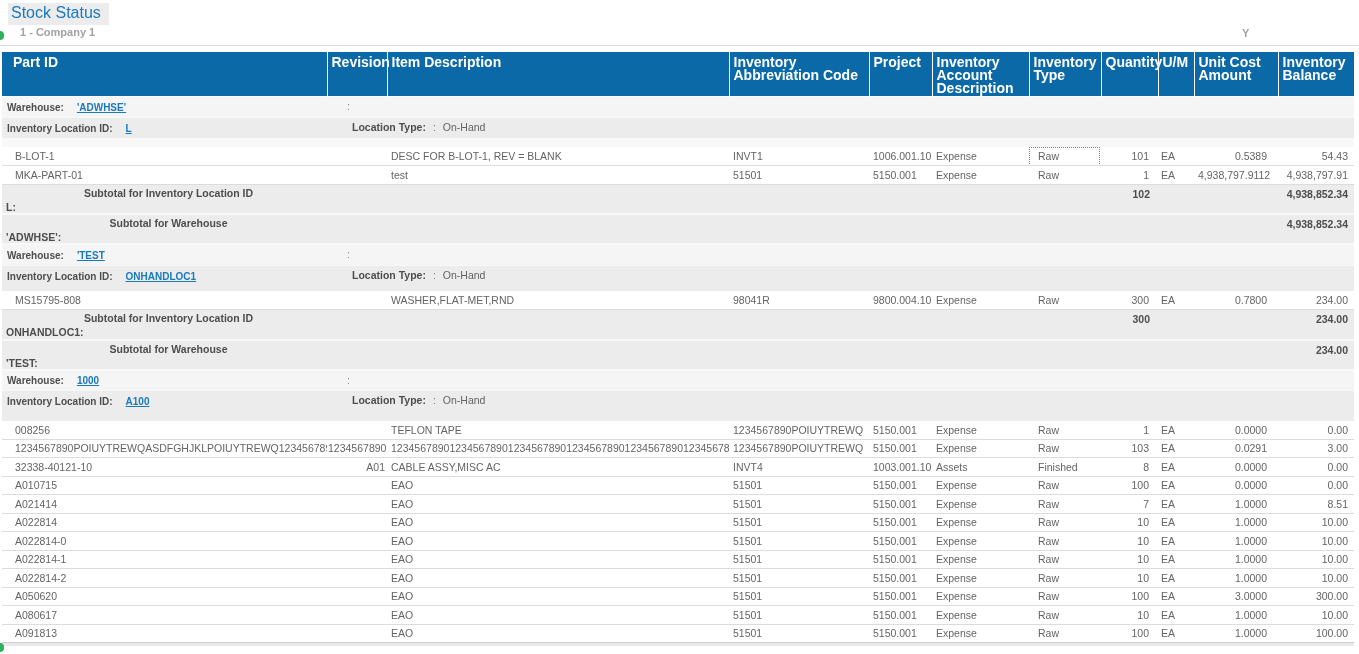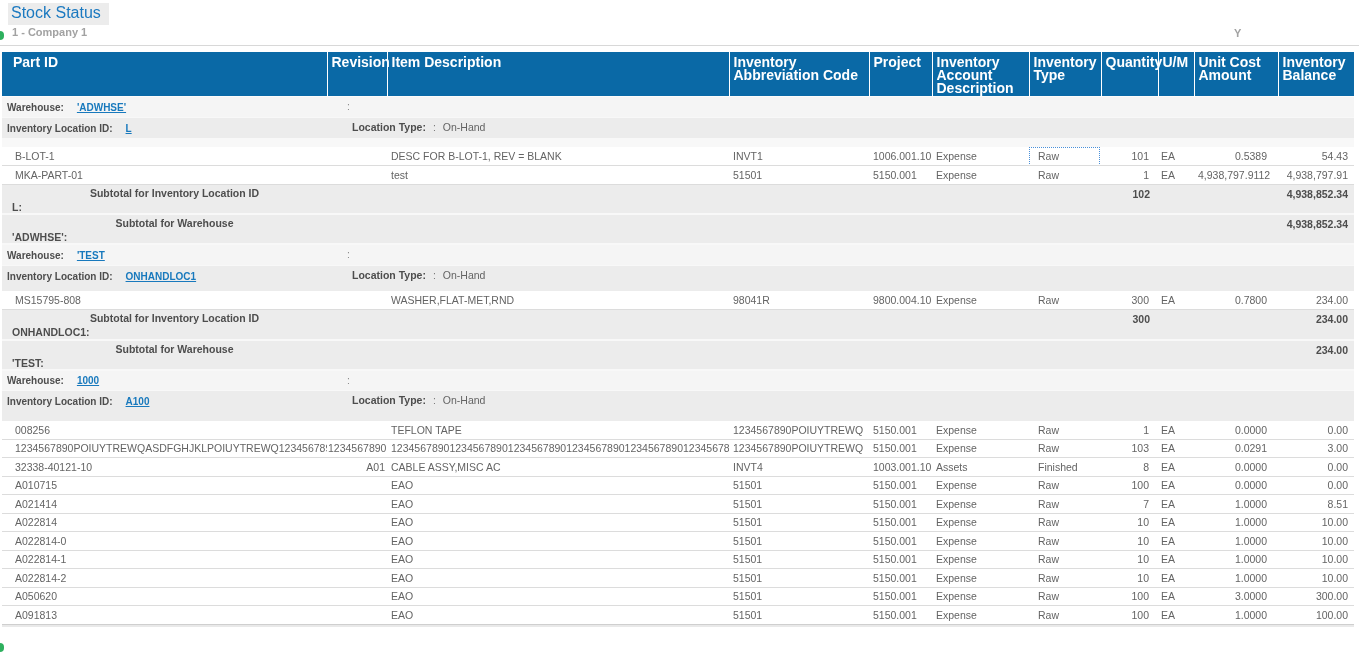--- a/index.html
+++ b/index.html
@@ -6,21 +6,21 @@
   html, body { margin: 0; padding: 0; }
   body {
     width: 1359px; height: 654px; overflow: hidden; background: #fff;
     font-family: "Liberation Sans", "DejaVu Sans", sans-serif;
     position: relative;
   }
   .edge-marker { position: absolute; left: 0; width: 4px; height: 9px;
     background: #2eb05e; border-radius: 0 4px 4px 0; z-index: 5; }
   .title { display: inline-block; margin: 3px 0 0 8px; padding: 1px 8px 3px 3px;
     background: #ececec; color: #1b79c0; font-size: 16px; }
-  .subheader { position: relative; margin: 1px 0 0 12px; height: 15px;
+  .subheader { position: relative; margin: 1px 0 0 20px; height: 15px;
     color: #a2a2a2; font-weight: bold; font-size: 11px; }
   .param { position: absolute; left: 1222px; top: 1px; }
   .rule { border-bottom: 1px solid #d8d8d8; margin-top: 4px; }
 
   table { border-collapse: collapse; table-layout: fixed; width: 1350px; margin: 6px 0 0 2px; }
   thead th { background: #0a69a6; color: #fff; font-size: 14px; font-weight: bold;
     text-align: left; vertical-align: top; padding: 4px 3px 0 4px;
     border-right: 1px solid #fff; height: 44px; line-height: 13px; }
   thead th:first-child { padding-left: 11px; }
   thead th:last-child { border-right: none; }
@@ -48,21 +48,21 @@
   .wh-colon { position: absolute; left: 345px; top: 3px; color: #8a8a8a; }
   .loc-type { position: absolute; left: 342px; top: 3px; padding-left: 8px; }
   .ltl { font-weight: bold; color: #4d4d4d; }
   .lts { margin: 0 7px; color: #777; }
   .ltv { color: #646464; }
 
   tr.row-subtotal { background: #ececec; border-top: 2px solid #f8f8f8; }
   tr.row-item + tr.row-subtotal { border-top: 1px solid #cfcfcf; }
   tr.row-subtotal + tr.row-warehouse { border-top: 2px solid #f8f8f8; }
   tr.row-subtotal td { vertical-align: top; font-weight: bold; color: #4d4d4d; height: 30px; }
-  td.sub-label { padding-left: 10px; margin-top: 8px; }
+  td.sub-label { padding-left: 4px; margin-top: 8px; }
   .sl1 { width: 325px; text-align: center; padding-top: 2px; }
   .sl2 { padding-top: 2px; }
   td.sub-num { text-align: right; padding: 3px 8px 0 0; }
   td[data-name="subtotal-balance"] { padding-right: 6px; }
 
   tr.row-spacer td { height: 9px; background: #ececec; }
   tr.row-partial td { height: 3px; background: #e9e9e9; border-top: 1px solid #cfcfcf; }
 </style>
 </head>
 <body>
@@ -339,20 +339,33 @@
         <td class="c3" data-name="cell-abbrev">51501</td>
         <td class="c4" data-name="cell-project">5150.001</td>
         <td class="c5" data-name="cell-account">Expense</td>
         <td class="c6" data-name="cell-inv-type">Raw</td>
         <td class="c7" data-name="cell-qty">100</td>
         <td class="c8" data-name="cell-um">EA</td>
         <td class="c9" data-name="cell-unit-cost">3.0000</td>
         <td class="c10" data-name="cell-balance">300.00</td>
       </tr>
       <tr class="row-item" data-name="item-row">
+        <td class="c0" data-name="cell-part-id">A080617</td>
+        <td class="c1" data-name="cell-revision"></td>
+        <td class="c2" data-name="cell-description">EAO</td>
+        <td class="c3" data-name="cell-abbrev">51501</td>
+        <td class="c4" data-name="cell-project">5150.001</td>
+        <td class="c5" data-name="cell-account">Expense</td>
+        <td class="c6" data-name="cell-inv-type">Raw</td>
+        <td class="c7" data-name="cell-qty">10</td>
+        <td class="c8" data-name="cell-um">EA</td>
+        <td class="c9" data-name="cell-unit-cost">1.0000</td>
+        <td class="c10" data-name="cell-balance">10.00</td>
+      </tr>
+      <tr class="row-item" data-name="item-row">
         <td class="c0" data-name="cell-part-id">A091813</td>
         <td class="c1" data-name="cell-revision"></td>
         <td class="c2" data-name="cell-description">EAO</td>
         <td class="c3" data-name="cell-abbrev">51501</td>
         <td class="c4" data-name="cell-project">5150.001</td>
         <td class="c5" data-name="cell-account">Expense</td>
         <td class="c6" data-name="cell-inv-type">Raw</td>
         <td class="c7" data-name="cell-qty">100</td>
         <td class="c8" data-name="cell-um">EA</td>
         <td class="c9" data-name="cell-unit-cost">1.0000</td>

